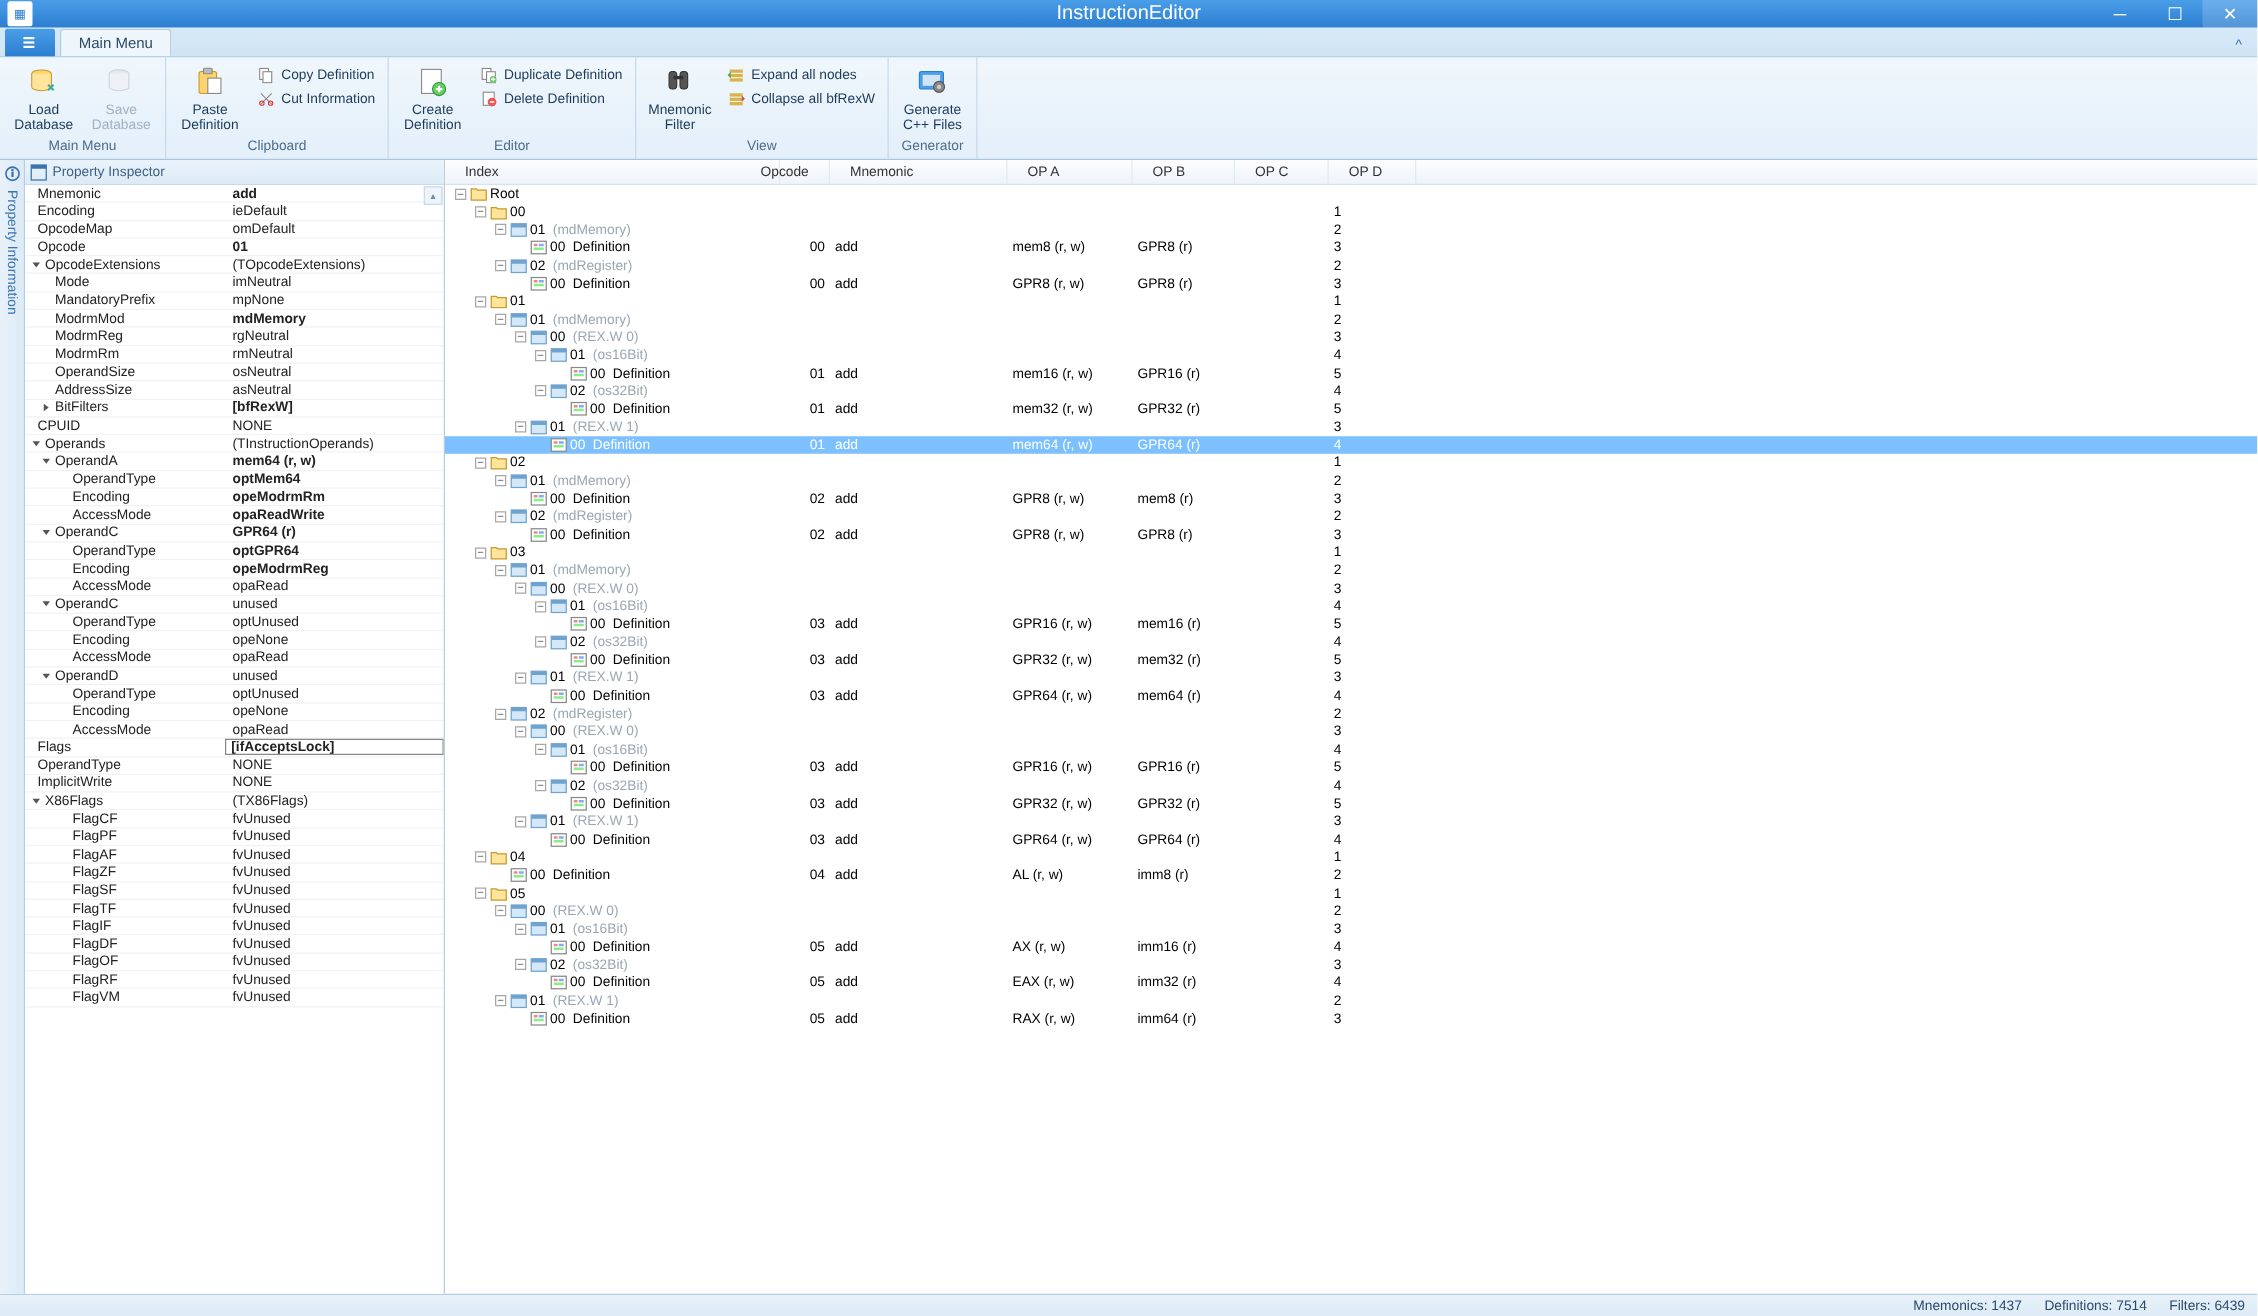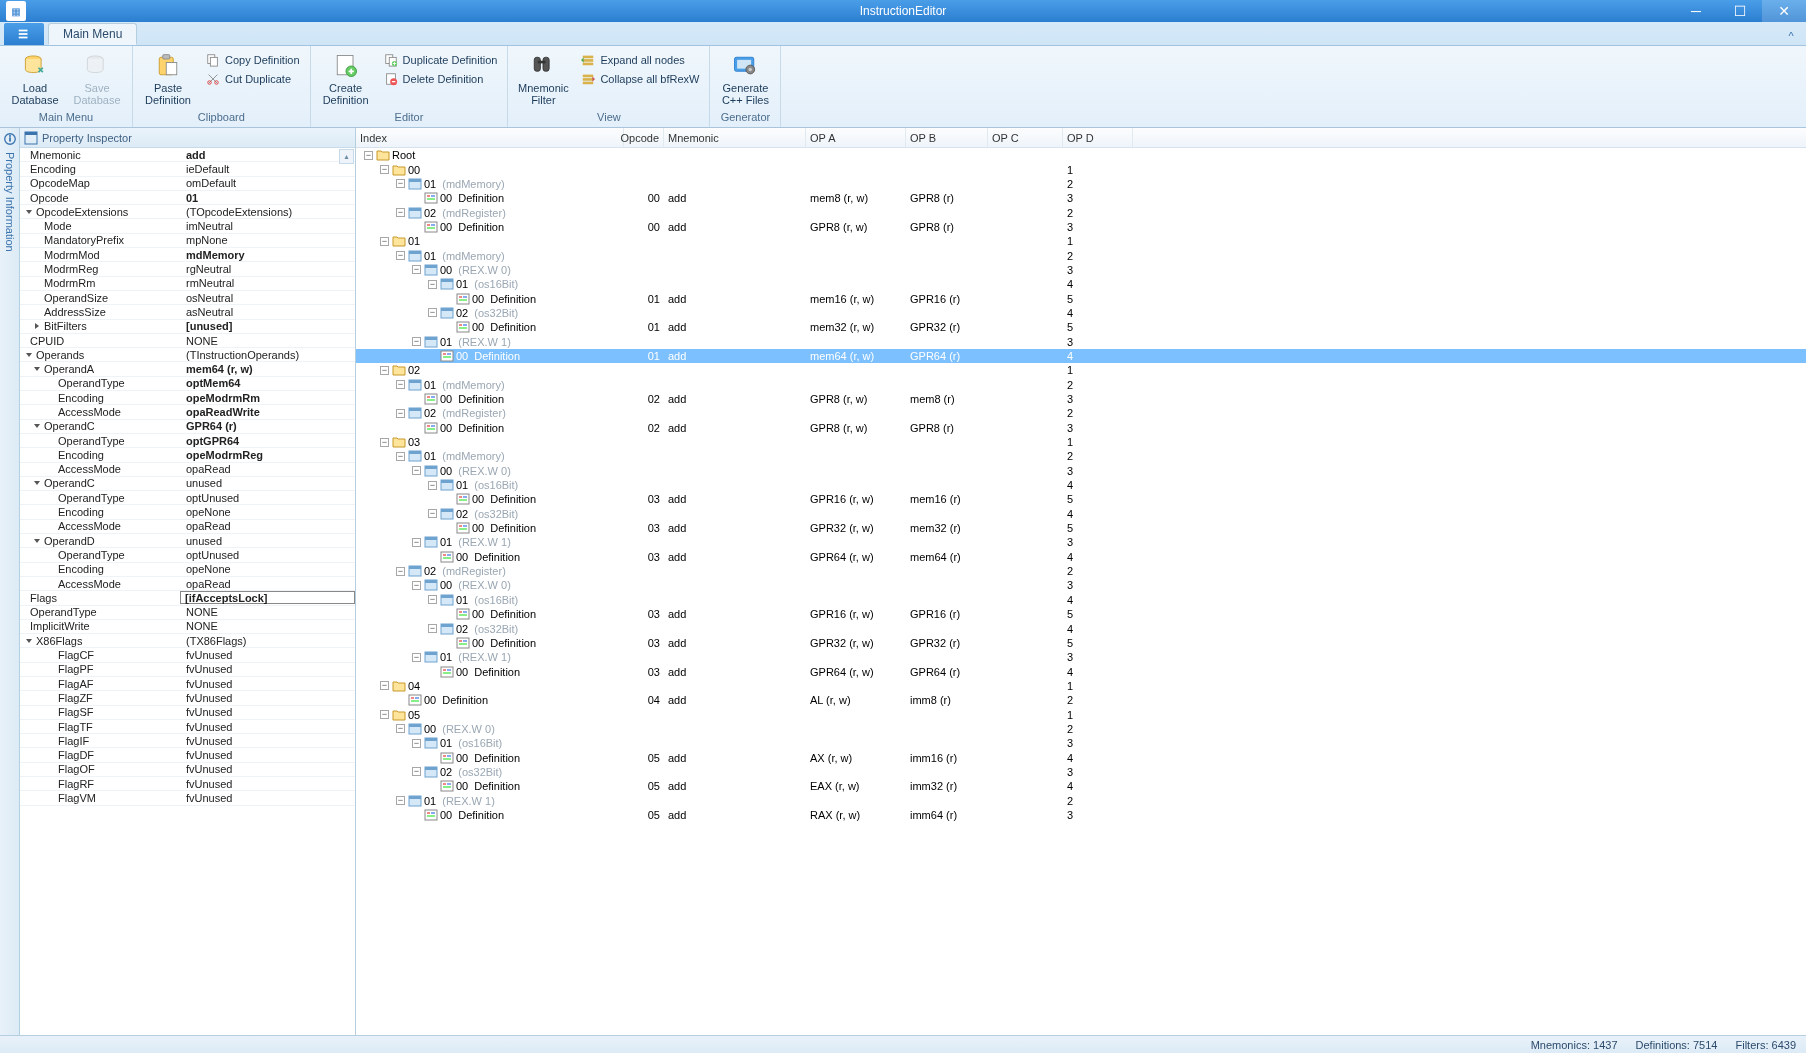--- a/index.html
+++ b/index.html
@@ -1,19 +1,19 @@
 <!DOCTYPE html>
 <html><head>
 <meta charset="utf-8">
 <style>
 *{box-sizing:border-box;margin:0;padding:0;font-family:"Segoe UI",Tahoma,sans-serif;font-size:11px}
 body{background:#fff;overflow:hidden;user-select:none}
 .titlebar{height:22px;background:linear-gradient(#4a9ee8,#2c7ed0);color:#fff;display:flex;align-items:center;position:relative}
 .titlebar .icon{width:20px;height:20px;background:#fff;border-radius:2px;margin:0 6px;display:flex;align-items:center;justify-content:center;color:#2c7ed0;font-size:10px}
-.titlebar .title{position:absolute;left:50%;transform:translateX(-50%);font-size:12px}
+.titlebar .title{position:absolute;left:50%;transform:translateX(-50%);font-size:16px}
 .titlebar .winbtns{margin-left:auto;display:flex}
 .titlebar .winbtn{width:44px;height:22px;display:flex;align-items:center;justify-content:center;color:#fff;font-size:14px}
 .titlebar .winbtn.close{background:rgba(255,255,255,.18)}
 .tabbar{height:24px;background:linear-gradient(#d6e9f8,#cfe5f6);display:flex;align-items:flex-end;padding-left:4px;border-bottom:1px solid #9fc3e0}
 .filebtn{width:40px;height:22px;background:linear-gradient(#4a9ee8,#2c7ed0);border-radius:2px 2px 0 0;margin-right:4px;display:flex;align-items:center;justify-content:center}
 .filebtn svg{width:14px;height:14px;fill:#fff}
 .maintab{height:22px;padding:0 14px;background:#eef6fc;border:1px solid #b5cee0;border-bottom-color:#eef6fc;border-radius:3px 3px 0 0;display:flex;align-items:center;color:#2c4a6b;font-size:12px}
 .ribbon-help{margin-left:auto;margin-right:6px;width:18px;height:18px;display:flex;align-items:center;justify-content:center;color:#3a73ad}
 .ribbon{height:82px;background:linear-gradient(#f0f7fc,#e3effa);border-bottom:1px solid #a9c5dc;display:flex}
 .rgrp{display:flex;flex-direction:column;padding:2px 6px;border-right:1px solid #c7dae9}
@@ -37,21 +37,21 @@
 .prop-body .sb-arrow{position:absolute;right:1px;top:1px;width:15px;height:15px;background:#eef4fa;border:1px solid #c7dae9;display:flex;align-items:center;justify-content:center;color:#6d8ca6;font-size:8px}
 .prow{display:flex;height:14.3px;border-bottom:1px solid #eef3f7;align-items:center}
 .pk{width:160px;padding-left:4px;display:flex;align-items:center;color:#222;white-space:nowrap}
 .pv{flex:1;padding-left:6px;color:#222;white-space:nowrap}
 .pv.b,.pk.bold{font-weight:700}
 .pk .ex{width:9px;height:9px;display:inline-flex;align-items:center;justify-content:center;margin-right:3px;color:#666;font-size:10px;line-height:1}
 .pk .sp{display:inline-block}
 .pv.sel{border:1px solid #888;background:#fff;height:13px;line-height:12px;padding-left:4px}
 .tree{flex:1;display:flex;flex-direction:column}
 .thead{height:20px;display:flex;background:linear-gradient(#fdfdfe,#eef4fa);border-bottom:1px solid #d6e2ec}
-.th{border-right:1px solid #e2eaf1;padding:0 4px;display:flex;align-items:center;color:#333}
+.th{border-right:1px solid #e2eaf1;padding:0 16px;display:flex;align-items:center;color:#333}
 .c-idx{width:268px}.c-op{width:40px;text-align:right;justify-content:flex-end}.c-mn{width:142px}.c-a{width:100px}.c-b{width:82px}.c-c{width:75px}.c-d{width:70px}.c-cm{flex:1}
 .tbody{flex:1;overflow-y:scroll}
 .trow{display:flex;height:14.35px;align-items:center}
 .trow.sel{background:#7cc0ff;color:#fff}
 .tcell{padding:0 4px;white-space:nowrap}
 .tcell.idx{width:268px;display:flex;align-items:center}
 .tcell.op{width:40px;text-align:right}
 .tcell.mn{width:142px}
 .tcell.a{width:100px}
 .tcell.b{width:82px}
@@ -138,21 +138,21 @@
             <span>Copy Definition</span>
           </div>
           <div class="sml">
             <span class="ic">
               <svg width="14" height="14" viewBox="0 0 16 16">
                 <path d="M3 3l10 10M13 3L3 13" stroke="#888"></path>
                 <circle cx="4" cy="12" r="2" fill="none" stroke="#d33"></circle>
                 <circle cx="12" cy="12" r="2" fill="none" stroke="#d33"></circle>
               </svg>
             </span>
-            <span>Cut Duplicate</span>
+            <span>Cut Information</span>
           </div>
         </div>
       </div>
       <div class="lbl">Clipboard</div>
     </div>
     <div class="rgrp">
       <div class="items">
         <div class="big">
           <div class="ic">
             <svg width="28" height="28" viewBox="0 0 32 32">
@@ -362,21 +362,21 @@
         <div class="prow">
           <div class="pk">
             <span class="sp" style="width:8px"></span>
             <span class="ex">
               <svg width="8" height="8">
                 <path d="M2 1l4 3-4 3z" fill="#555"></path>
               </svg>
             </span>
             <span>BitFilters</span>
           </div>
-          <div class="pv b">[unused]</div>
+          <div class="pv b">[bfRexW]</div>
         </div>
         <div class="prow">
           <div class="pk">
             <span class="sp" style="width:6px"></span>
             <span>CPUID</span>
           </div>
           <div class="pv">NONE</div>
         </div>
         <div class="prow">
           <div class="pk">

